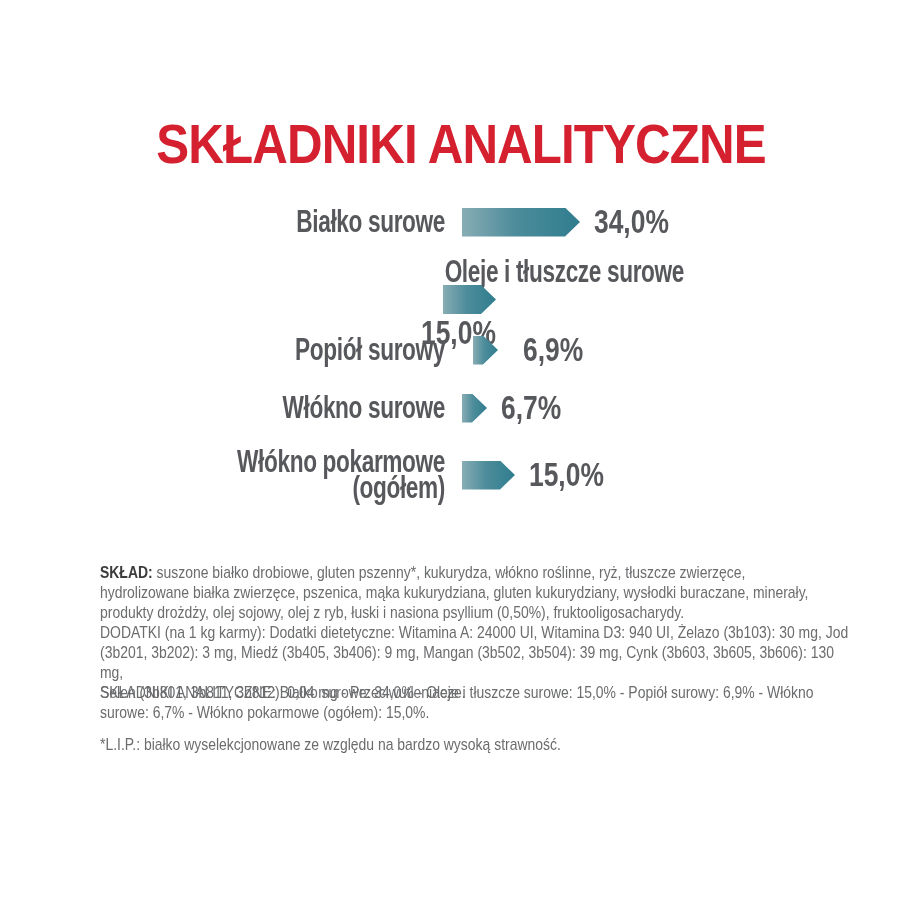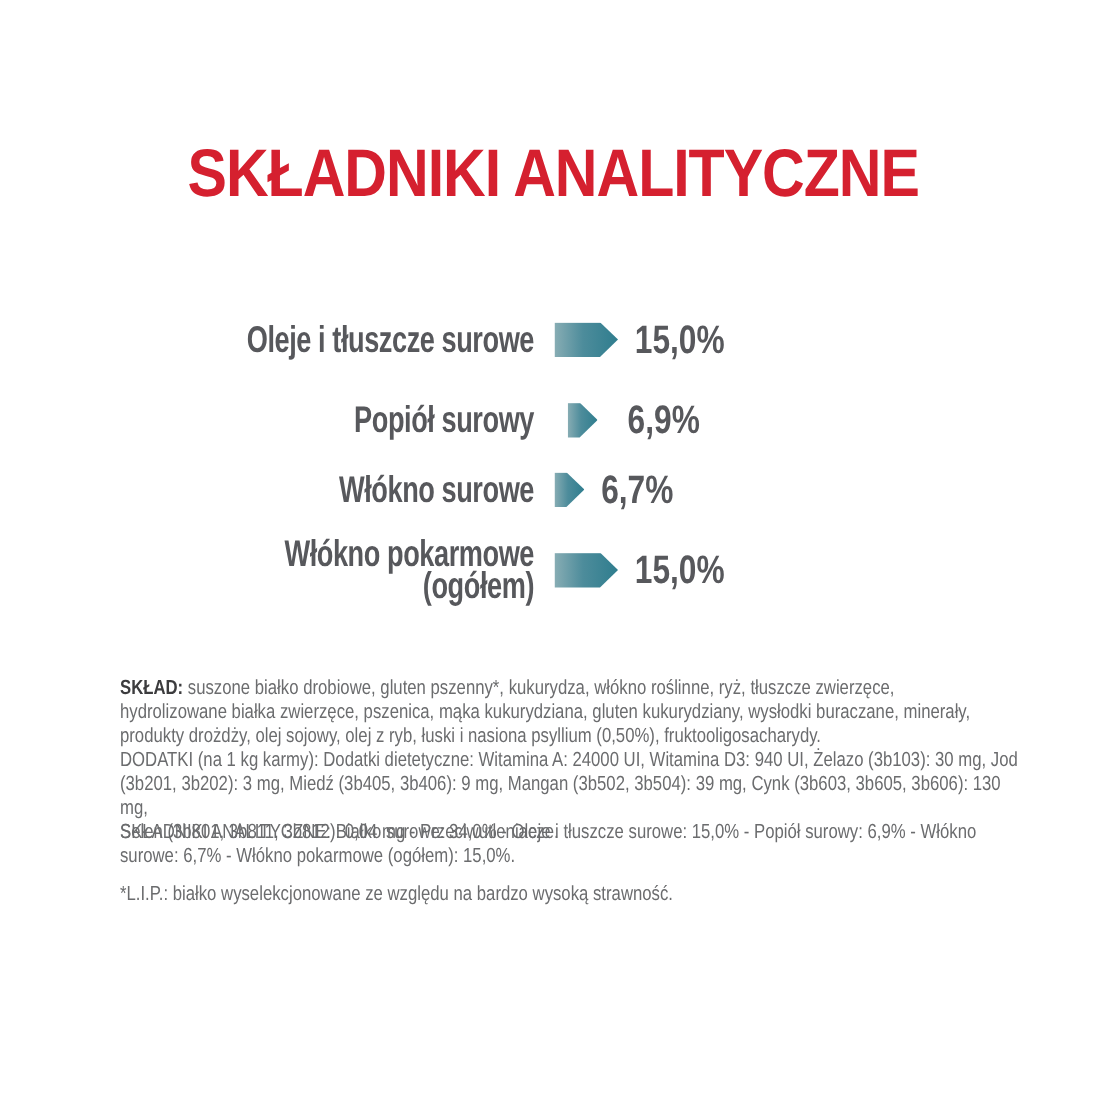--- a/index.html
+++ b/index.html
@@ -42,22 +42,30 @@
   .crown{position:absolute;left:716px;top:766px;width:108px;height:72px;}
   .redbar{position:absolute;left:60px;top:847px;width:802px;height:14px;}
 </style>
 </head>
 <body>
 
 <div id="canvas">
 
   <h1 class="title" style="color: rgb(213, 32, 47);">SKŁADNIKI ANALITYCZNE</h1>
 
+  <div class="row" style="top:198px;">
+    <div class="labelbox">
+      <div>Białko surowe</div>
 
-  <div class="row" style="top:259px;">
+    </div>
+    <div class="bar" style="width: 118px;"></div>
+    <div class="val">34,0%</div>
+  </div>
+
+  <div class="row" style="top:259px;flex-direction:column;">
     <div class="labelbox">
       <div>Oleje i tłuszcze surowe</div>
 
     </div>
     <div class="bar" style="width: 53px;"></div>
     <div class="val">15,0%</div>
   </div>
 
   <div class="row" style="top:326px;gap:11px;">
     <div class="labelbox">

